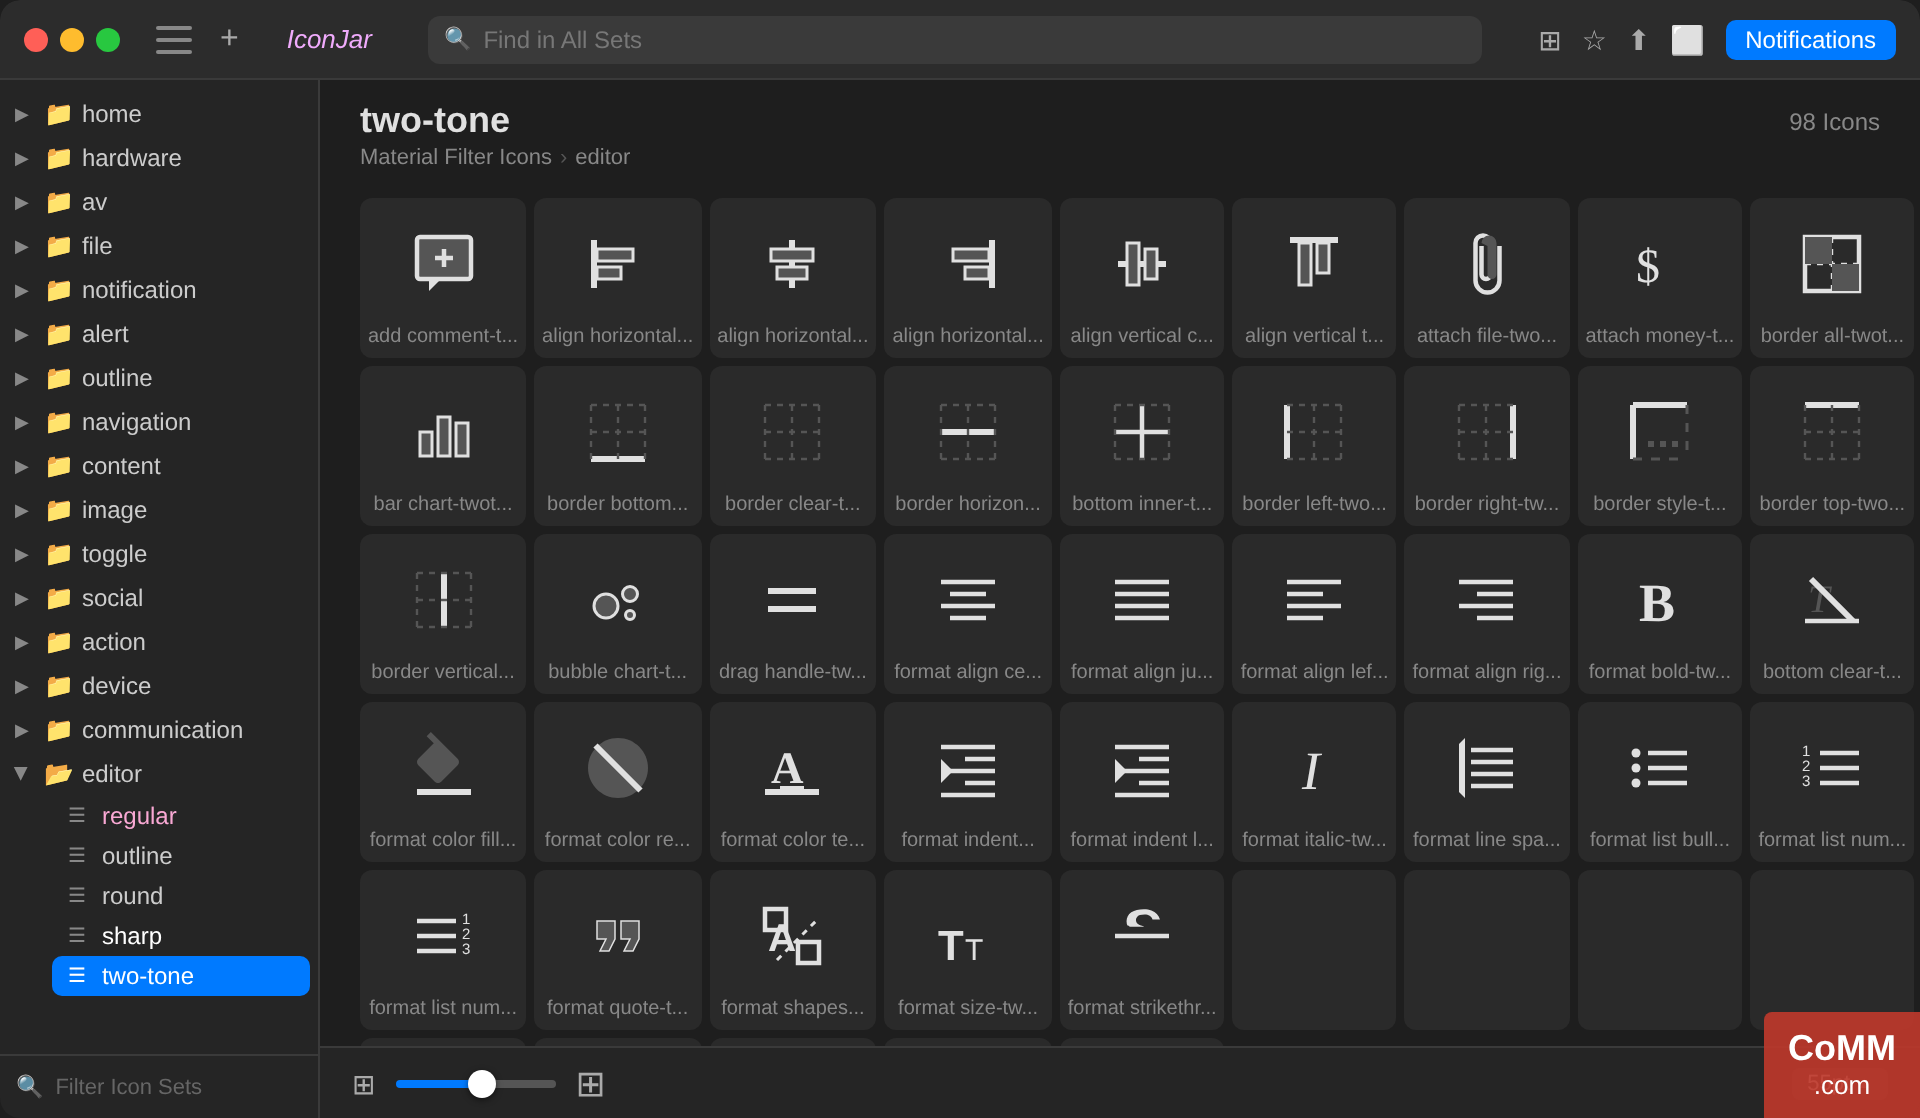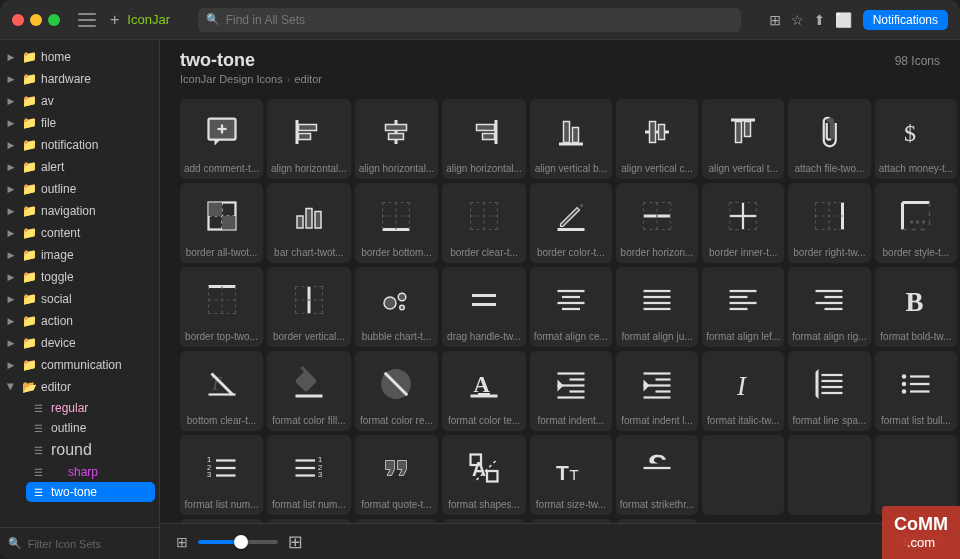--- a/index.html
+++ b/index.html
@@ -10,21 +10,21 @@
       height: 40px; background: #2c2c2c; display: flex; align-items: center; padding: 0 12px; gap: 8px; flex-shrink: 0; border-radius: 10px 10px 0 0; border-bottom: 1px solid #3a3a3a;
     }
     .traffic-lights { display: flex; gap: 6px; align-items: center; }
     .tl { width: 12px; height: 12px; border-radius: 50%; }
     .tl.red { background: #ff5f57; }
     .tl.yellow { background: #febc2e; }
     .tl.green { background: #28c840; }
     .sidebar-toggle { width: 18px; height: 14px; display: flex; flex-direction: column; justify-content: space-between; margin-left: 10px; cursor: pointer; }
     .sidebar-toggle span { display: block; height: 2px; background: #888; border-radius: 1px; }
     .plus-btn { margin-left: 6px; color: #888; font-size: 16px; cursor: pointer; background: none; border: none; color: #aaa; }
-    .titlebar-title { color: #84cc16; font-size: 13px; font-weight: 500; margin-left: 0; }
+    .titlebar-title { color: #f0abfc; font-size: 13px; font-weight: 500; margin-left: 16px; font-style: italic; }
     .search-bar {
       flex: 1; margin: 0 20px; background: #3a3a3a; border-radius: 6px; height: 24px; display: flex; align-items: center; padding: 0 8px; gap: 6px;
     }
     .search-bar input { background: none; border: none; outline: none; color: #ccc; font-size: 12px; flex: 1; }
     .search-bar input::placeholder { color: #777; }
     .search-icon { color: #777; font-size: 11px; }
     .titlebar-actions { display: flex; gap: 10px; align-items: center; }
     .titlebar-icon-btn { background: none; border: none; color: #aaa; cursor: pointer; font-size: 14px; display: flex; align-items: center; }
     .notifications-btn { background: #007aff; border: none; color: white; border-radius: 5px; padding: 3px 10px; font-size: 12px; font-weight: 500; cursor: pointer; }
 
@@ -205,45 +205,45 @@
         <div class="sidebar-sub-item">
           <span style="font-size:10px;color:#888">☰</span>
           <span style="margin-left:4px;font-size:12px;color:#f9a8d4">regular</span>
         </div>
         <div class="sidebar-sub-item">
           <span style="font-size:10px;color:#888">☰</span>
           <span style="margin-left:4px;font-size:12px;color:#ccc">outline</span>
         </div>
         <div class="sidebar-sub-item">
           <span style="font-size:10px;color:#888">☰</span>
-          <span style="margin-left:4px;font-size:16px;color:#ccc">round</span>
+          <span style="margin-left:4px;font-size:12px;color:#ccc">round</span>
         </div>
         <div class="sidebar-sub-item">
           <span style="font-size:10px;color:#888">☰</span>
-          <span style="margin-left:21px;font-size:12px;color:#d946ef">sharp</span>
+          <span style="margin-left:4px;font-size:12px;color:#ffffff">sharp</span>
         </div>
         <div class="sidebar-sub-item active">
           <span style="font-size:10px;color:white">☰</span>
           <span style="margin-left:4px;font-size:12px;color:white">two-tone</span>
         </div>
       </div>
     </div>
     <div class="sidebar-filter">
       <span style="color:#777;font-size:11px">🔍</span>
       <input type="text" placeholder="Filter Icon Sets" style="">
     </div>
   </div>
 
   <div class="content">
     <div class="content-header content-header-row">
       <div style="display:flex;justify-content:space-between;align-items:flex-start">
         <div>
           <div class="content-title">two-tone</div>
           <div class="breadcrumb">
-            <span>IconJar Design Icons</span>
+            <span>Material Filter Icons</span>
             <span class="breadcrumb-sep">›</span>
             <span>editor</span>
           </div>
         </div>
         <div style="color:#888;font-size:12px;margin-top:4px">98 Icons</div>
       </div>
     </div>
 
     <div class="icon-grid-container">
       <div class="icon-grid">
@@ -287,30 +287,20 @@
           <div class="icon-svg">
             <svg viewBox="0 0 24 24">
                 <line x1="20" y1="4" x2="20" y2="20" stroke="#e0e0e0" stroke-width="2"></line>
                 <rect x="7" y="7" width="12" height="4" fill="#555" stroke="#e0e0e0" stroke-width="1"></rect>
                 <rect x="11" y="13" width="8" height="4" fill="#555" stroke="#e0e0e0" stroke-width="1"></rect>
               </svg>
           </div>
           <div class="icon-name">align horizontal...</div>
         </div>
 
-        <div class="icon-cell">
-          <div class="icon-svg">
-            <svg viewBox="0 0 24 24">
-                <line x1="4" y1="20" x2="20" y2="20" stroke="#e0e0e0" stroke-width="2"></line>
-                <rect x="7" y="5" width="4" height="14" fill="#555" stroke="#e0e0e0" stroke-width="1"></rect>
-                <rect x="13" y="9" width="4" height="10" fill="#555" stroke="#e0e0e0" stroke-width="1"></rect>
-              </svg>
-          </div>
-          <div class="icon-name">align vertical b...</div>
-        </div>
 
         <div class="icon-cell">
           <div class="icon-svg">
             <svg viewBox="0 0 24 24">
                 <line x1="4" y1="12" x2="20" y2="12" stroke="#e0e0e0" stroke-width="2"></line>
                 <rect x="7" y="5" width="4" height="14" fill="#555" stroke="#e0e0e0" stroke-width="1"></rect>
                 <rect x="13" y="7" width="4" height="10" fill="#555" stroke="#e0e0e0" stroke-width="1"></rect>
               </svg>
           </div>
           <div class="icon-name">align vertical c...</div>
@@ -391,30 +381,20 @@
               <line x1="3" y1="12" x2="21" y2="12" stroke="#555" stroke-width="0.8" stroke-dasharray="2,2"></line>
               <line x1="3" y1="21" x2="21" y2="21" stroke="#555" stroke-width="0.8" stroke-dasharray="2,2"></line>
               <line x1="3" y1="3" x2="3" y2="21" stroke="#555" stroke-width="0.8" stroke-dasharray="2,2"></line>
               <line x1="12" y1="3" x2="12" y2="21" stroke="#555" stroke-width="0.8" stroke-dasharray="2,2"></line>
               <line x1="21" y1="3" x2="21" y2="21" stroke="#555" stroke-width="0.8" stroke-dasharray="2,2"></line>
             </svg>
           </div>
           <div class="icon-name">border clear-t...</div>
         </div>
 
-        <div class="icon-cell">
-          <div class="icon-svg">
-            <svg viewBox="0 0 24 24">
-              <path d="M17.66 7.93L16.07 6.34 5 17.41V19h1.59l11.07-11.07zM19.07 6.51l1.42-1.42-1.42-1.41-1.42 1.41 1.42 1.42z" fill="#555"></path>
-              <path d="M17.66 7.93L16.07 6.34 5 17.41V19h1.59l11.07-11.07z" fill="none" stroke="#e0e0e0" stroke-width="0.8"></path>
-              <rect x="3" y="20" width="18" height="2" fill="#e0e0e0"></rect>
-            </svg>
-          </div>
-          <div class="icon-name">border color-t...</div>
-        </div>
 
         <div class="icon-cell">
           <div class="icon-svg">
             <svg viewBox="0 0 24 24">
               <line x1="3" y1="12" x2="21" y2="12" stroke="#e0e0e0" stroke-width="2"></line>
               <line x1="3" y1="3" x2="21" y2="3" stroke="#555" stroke-width="0.8" stroke-dasharray="2,2"></line>
               <line x1="3" y1="21" x2="21" y2="21" stroke="#555" stroke-width="0.8" stroke-dasharray="2,2"></line>
               <line x1="3" y1="3" x2="3" y2="21" stroke="#555" stroke-width="0.8" stroke-dasharray="2,2"></line>
               <line x1="12" y1="3" x2="12" y2="21" stroke="#555" stroke-width="0.8" stroke-dasharray="2,2"></line>
               <line x1="21" y1="3" x2="21" y2="21" stroke="#555" stroke-width="0.8" stroke-dasharray="2,2"></line>
@@ -427,23 +407,36 @@
           <div class="icon-svg">
             <svg viewBox="0 0 24 24">
               <line x1="3" y1="12" x2="21" y2="12" stroke="#e0e0e0" stroke-width="1.5"></line>
               <line x1="12" y1="3" x2="12" y2="21" stroke="#e0e0e0" stroke-width="1.5"></line>
               <line x1="3" y1="3" x2="21" y2="3" stroke="#555" stroke-width="0.8" stroke-dasharray="2,2"></line>
               <line x1="3" y1="21" x2="21" y2="21" stroke="#555" stroke-width="0.8" stroke-dasharray="2,2"></line>
               <line x1="3" y1="3" x2="3" y2="21" stroke="#555" stroke-width="0.8" stroke-dasharray="2,2"></line>
               <line x1="21" y1="3" x2="21" y2="21" stroke="#555" stroke-width="0.8" stroke-dasharray="2,2"></line>
             </svg>
           </div>
-          <div class="icon-name">border inner-t...</div>
-        </div>
-
+          <div class="icon-name">bottom inner-t...</div>
+        </div>
+
+        <div class="icon-cell">
+          <div class="icon-svg">
+            <svg viewBox="0 0 24 24">
+              <line x1="3" y1="3" x2="3" y2="21" stroke="#e0e0e0" stroke-width="2"></line>
+              <line x1="3" y1="3" x2="21" y2="3" stroke="#555" stroke-width="0.8" stroke-dasharray="2,2"></line>
+              <line x1="3" y1="12" x2="21" y2="12" stroke="#555" stroke-width="0.8" stroke-dasharray="2,2"></line>
+              <line x1="3" y1="21" x2="21" y2="21" stroke="#555" stroke-width="0.8" stroke-dasharray="2,2"></line>
+              <line x1="12" y1="3" x2="12" y2="21" stroke="#555" stroke-width="0.8" stroke-dasharray="2,2"></line>
+              <line x1="21" y1="3" x2="21" y2="21" stroke="#555" stroke-width="0.8" stroke-dasharray="2,2"></line>
+            </svg>
+          </div>
+          <div class="icon-name">border left-two...</div>
+        </div>
 
 
         <div class="icon-cell">
           <div class="icon-svg">
             <svg viewBox="0 0 24 24">
               <line x1="21" y1="3" x2="21" y2="21" stroke="#e0e0e0" stroke-width="2"></line>
               <line x1="3" y1="3" x2="21" y2="3" stroke="#555" stroke-width="0.8" stroke-dasharray="2,2"></line>
               <line x1="3" y1="12" x2="21" y2="12" stroke="#555" stroke-width="0.8" stroke-dasharray="2,2"></line>
               <line x1="3" y1="21" x2="21" y2="21" stroke="#555" stroke-width="0.8" stroke-dasharray="2,2"></line>
               <line x1="3" y1="3" x2="3" y2="21" stroke="#555" stroke-width="0.8" stroke-dasharray="2,2"></line>

